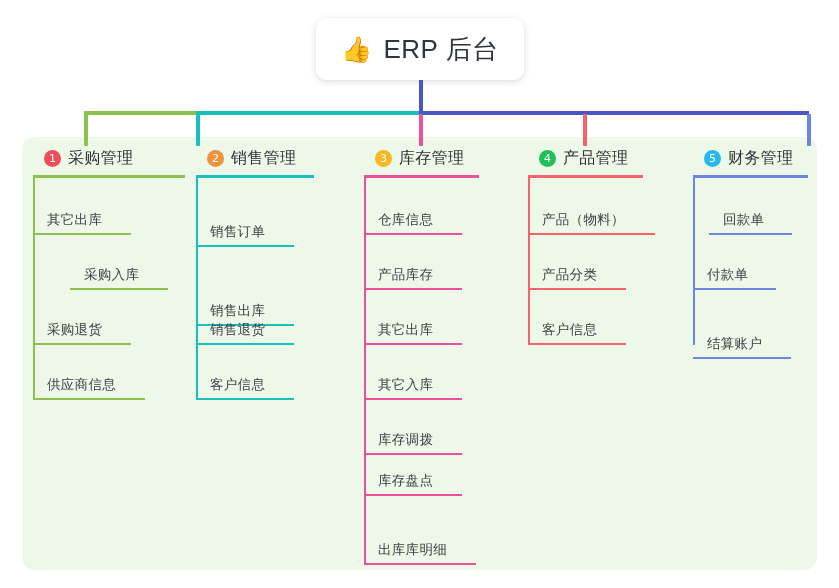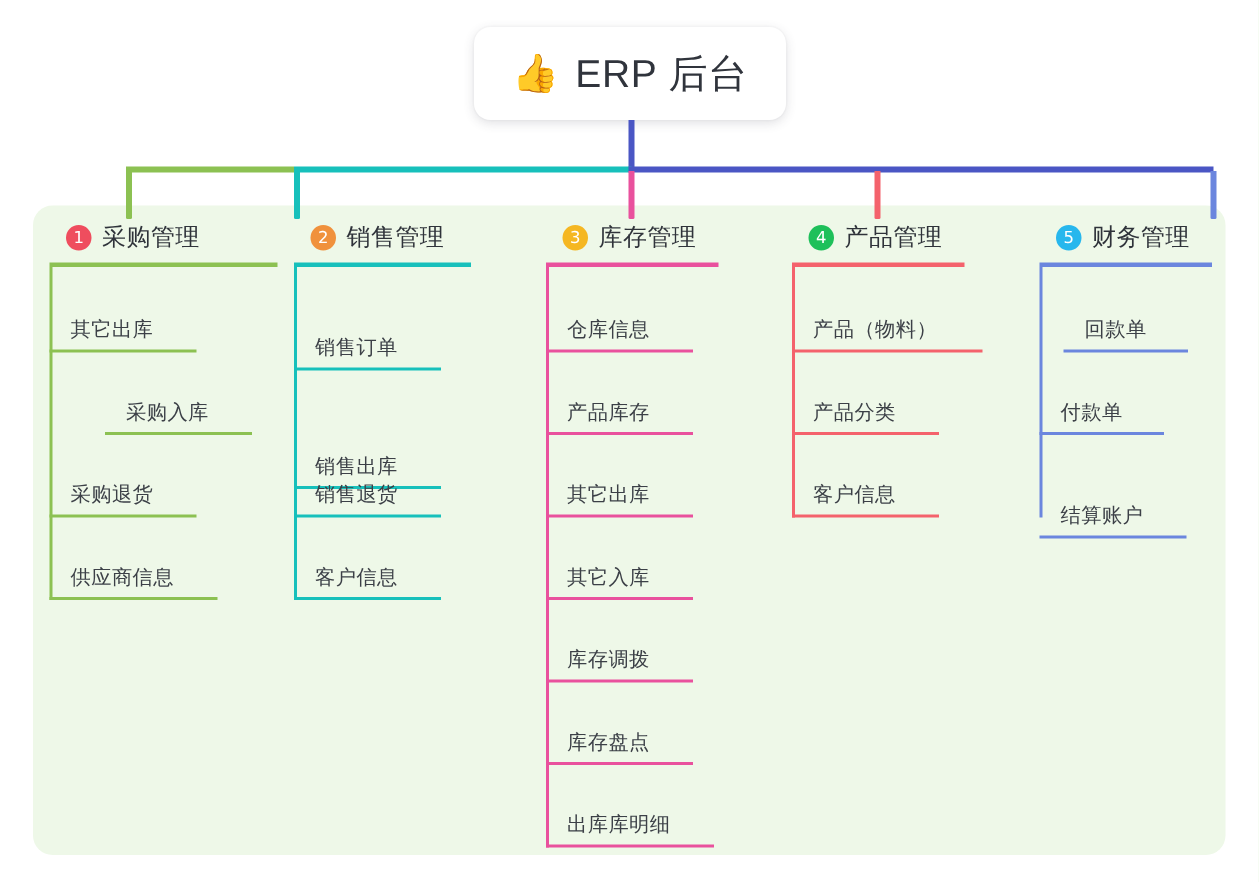--- a/index.html
+++ b/index.html
@@ -159,21 +159,21 @@
           <div class="leaf-rule" style="width: 98px; background: rgb(233, 81, 157);"></div>
         </div>
         <div class="leaf" style="left: 0px; top: 225px; width: 98px; height: 30px;">
           <span class="leaf-text">其它入库</span>
           <div class="leaf-rule" style="width: 98px; background: rgb(233, 81, 157);"></div>
         </div>
         <div class="leaf" style="left: 0px; top: 280px; width: 98px; height: 30px; padding-left: 12px;">
           <span class="leaf-text">库存调拨</span>
           <div class="leaf-rule" style="width: 98px; background: rgb(233, 81, 157);"></div>
         </div>
-        <div class="leaf" style="left: 0px; top: 335px; width: 98px; height: 30px;">
+        <div class="leaf" style="left: 0px; top: 321px; width: 98px; height: 30px;">
           <span class="leaf-text">库存盘点</span>
           <div class="leaf-rule" style="width: 98px; background: rgb(233, 81, 157);"></div>
         </div>
         <div class="leaf" style="left: 0px; top: 390px; width: 112px; height: 30px;">
           <span class="leaf-text">出库库明细</span>
           <div class="leaf-rule" style="width: 112px; background: rgb(233, 81, 157);"></div>
         </div>
       </div>
       <div class="col" style="left: 528px; width: 115px;">
         <div class="col-head">

